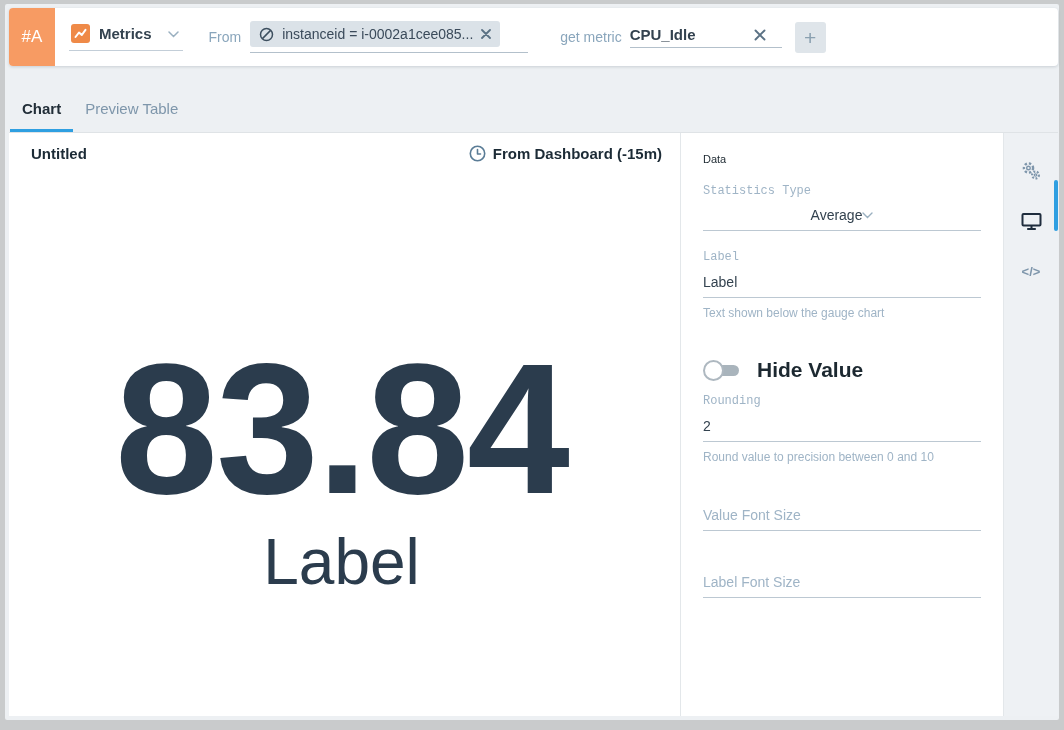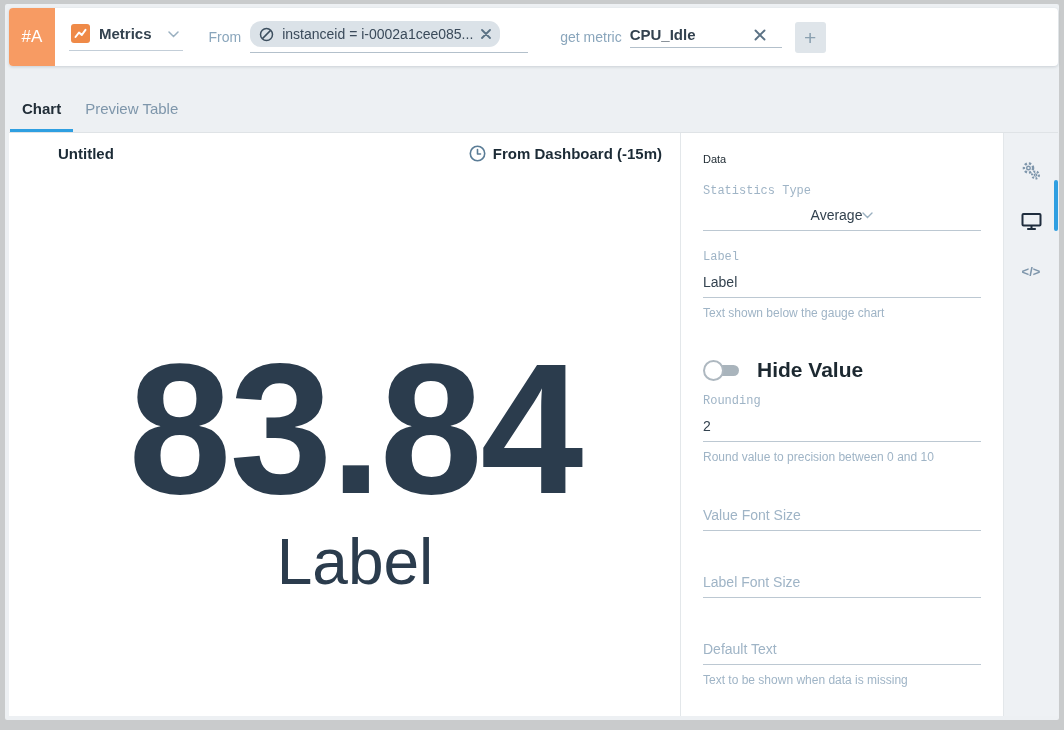--- a/index.html
+++ b/index.html
@@ -53,21 +53,21 @@
   .src-chev { margin-left:16px; }
   .from-label { margin-left:26px; font-size:14px; color:#8aa6bc; }
   .chip-field {
     margin-left:9px;
     width:278px;
     border-bottom:1px solid #b3c0cb;
     padding-bottom:5px;
   }
   .chip {
     background:#dbe2e8;
-    border-radius:11px;
+    border-radius:3px;
     display:inline-flex; align-items:center;
     padding:5px 9px;
     gap:8px;
     cursor:default;
   }
   .chip-text { font-size:14px; color:#3a4a5a; white-space:nowrap; }
   .chip-x { display:flex; cursor:pointer; }
   .getmetric-label { margin-left:32px; font-size:14px; color:#8aa6bc; }
   .metric-field {
     margin-left:8px;
@@ -113,21 +113,21 @@
 
   
   .content {
     flex:1;
     margin:0 1px 4px 4px;
     display:flex;
     background:#ffffff;
     border-top:1px solid #dfe3e6;
     min-height:0;
   }
-  .chart-area { flex:1; padding:12px 18px 12px 12px; display:flex; flex-direction:column; min-width:0;margin-left:27px; }
+  .chart-area { flex:1; padding:12px 18px 12px 12px; display:flex; flex-direction:column; min-width:0; }
   .chart-header { display:flex; justify-content:space-between; align-items:center; }
   .chart-title { font-size:15px; font-weight:700; color:#1c2b36; padding-left:10px; }
   .time-range { display:flex; align-items:center; gap:7px; }
   .time-range span { font-size:15px; font-weight:700; color:#1c2b36; }
   .gauge { margin-top:175px; display:flex; flex-direction:column; align-items:center; }
   .gauge-value {
     font-size:185px; line-height:1; font-weight:700;
     color:#2b3c4d; letter-spacing:-2px;
   }
   .gauge-label { margin-top:8px; font-size:64px; font-weight:500; color:#2b3c4d; line-height:1; }
@@ -312,24 +312,20 @@
         </div>
 
         <div class="field gap-lg">
           <input type="text" placeholder="Value Font Size" style="">
         </div>
 
         <div class="field gap-lg">
           <input type="text" placeholder="Label Font Size" style="">
         </div>
 
-        <div class="field gap-lg">
-          <input type="text" placeholder="Default Text" style="">
-          <div class="help-text">Text to be shown when data is missing</div>
-        </div>
 
       </div>
 
       <div class="rail">
         <div class="rail-item">
           <svg width="22" height="22" viewBox="0 0 22 22">
             <g stroke="#7e96ab" fill="none">
               <circle cx="8.5" cy="8" r="4.6" stroke-width="2.4" stroke-dasharray="2.3 2"></circle>
               <circle cx="8.5" cy="8" r="1.8" stroke-width="1.4"></circle>
               <circle cx="15.5" cy="15" r="3.4" stroke-width="2.2" stroke-dasharray="1.8 1.6"></circle>

